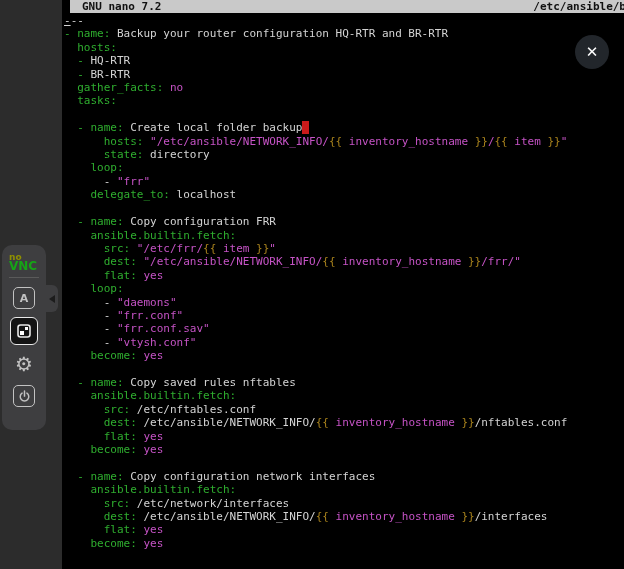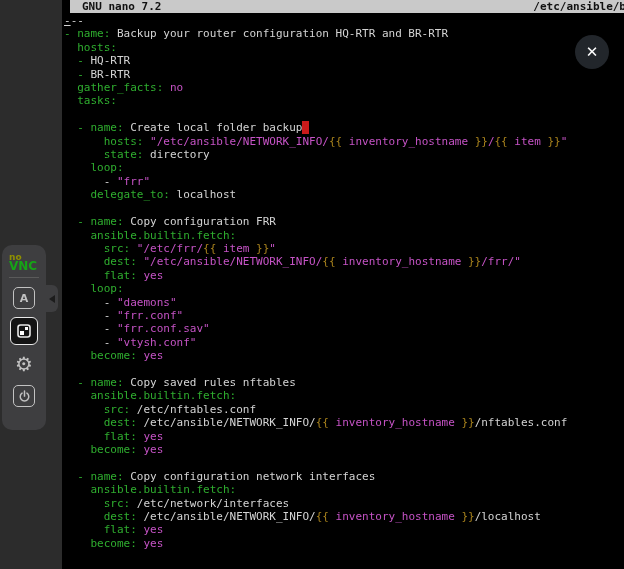--- a/index.html
+++ b/index.html
@@ -151,21 +151,21 @@
         <div class="line"><span class="tk-g">  - name:</span><span class="tk-w"> Copy saved rules nftables</span></div>
         <div class="line"><span class="tk-g">    ansible.builtin.fetch:</span></div>
         <div class="line"><span class="tk-g">      src:</span><span class="tk-w"> /etc/nftables.conf</span></div>
         <div class="line"><span class="tk-g">      dest:</span><span class="tk-w"> /etc/ansible/NETWORK_INFO/</span><span class="tk-o">{{</span><span class="tk-m"> inventory_hostname </span><span class="tk-o">}}</span><span class="tk-w">/nftables.conf</span></div>
         <div class="line"><span class="tk-g">      flat:</span><span class="tk-w"> </span><span class="tk-m">yes</span></div>
         <div class="line"><span class="tk-g">    become:</span><span class="tk-w"> </span><span class="tk-m">yes</span></div>
         <div class="line"></div>
         <div class="line"><span class="tk-g">  - name:</span><span class="tk-w"> Copy configuration network interfaces</span></div>
         <div class="line"><span class="tk-g">    ansible.builtin.fetch:</span></div>
         <div class="line"><span class="tk-g">      src:</span><span class="tk-w"> /etc/network/interfaces</span></div>
-        <div class="line"><span class="tk-g">      dest:</span><span class="tk-w"> /etc/ansible/NETWORK_INFO/</span><span class="tk-o">{{</span><span class="tk-m"> inventory_hostname </span><span class="tk-o">}}</span><span class="tk-w">/localhost</span></div>
+        <div class="line"><span class="tk-g">      dest:</span><span class="tk-w"> /etc/ansible/NETWORK_INFO/</span><span class="tk-o">{{</span><span class="tk-m"> inventory_hostname </span><span class="tk-o">}}</span><span class="tk-w">/interfaces</span></div>
         <div class="line"><span class="tk-g">      flat:</span><span class="tk-w"> </span><span class="tk-m">yes</span></div>
         <div class="line"><span class="tk-g">    become:</span><span class="tk-w"> </span><span class="tk-m">yes</span></div>
       </div>
     </div>
 </div>
 
 <div id="close-btn">
   <span>✕</span>
 </div>
 

